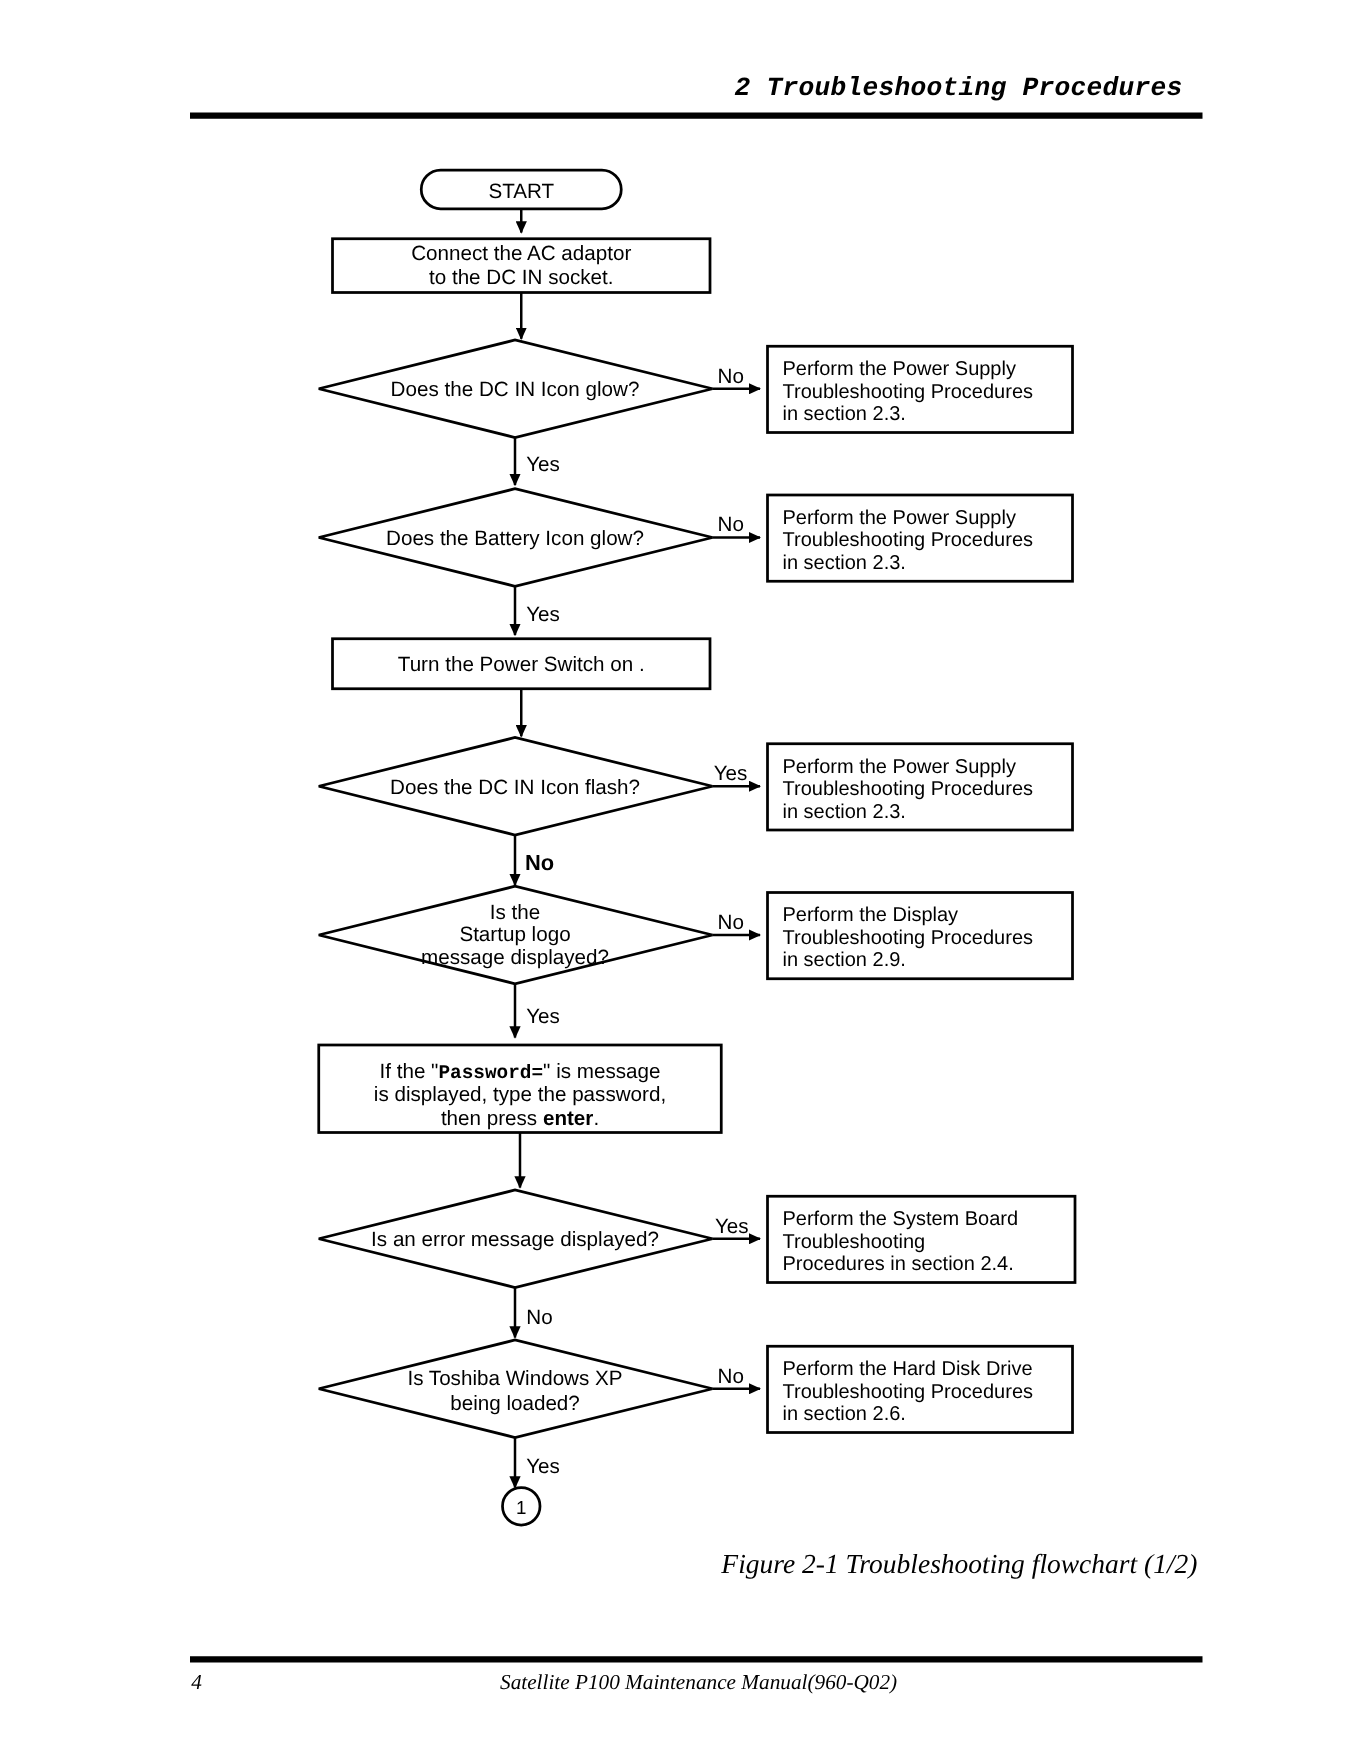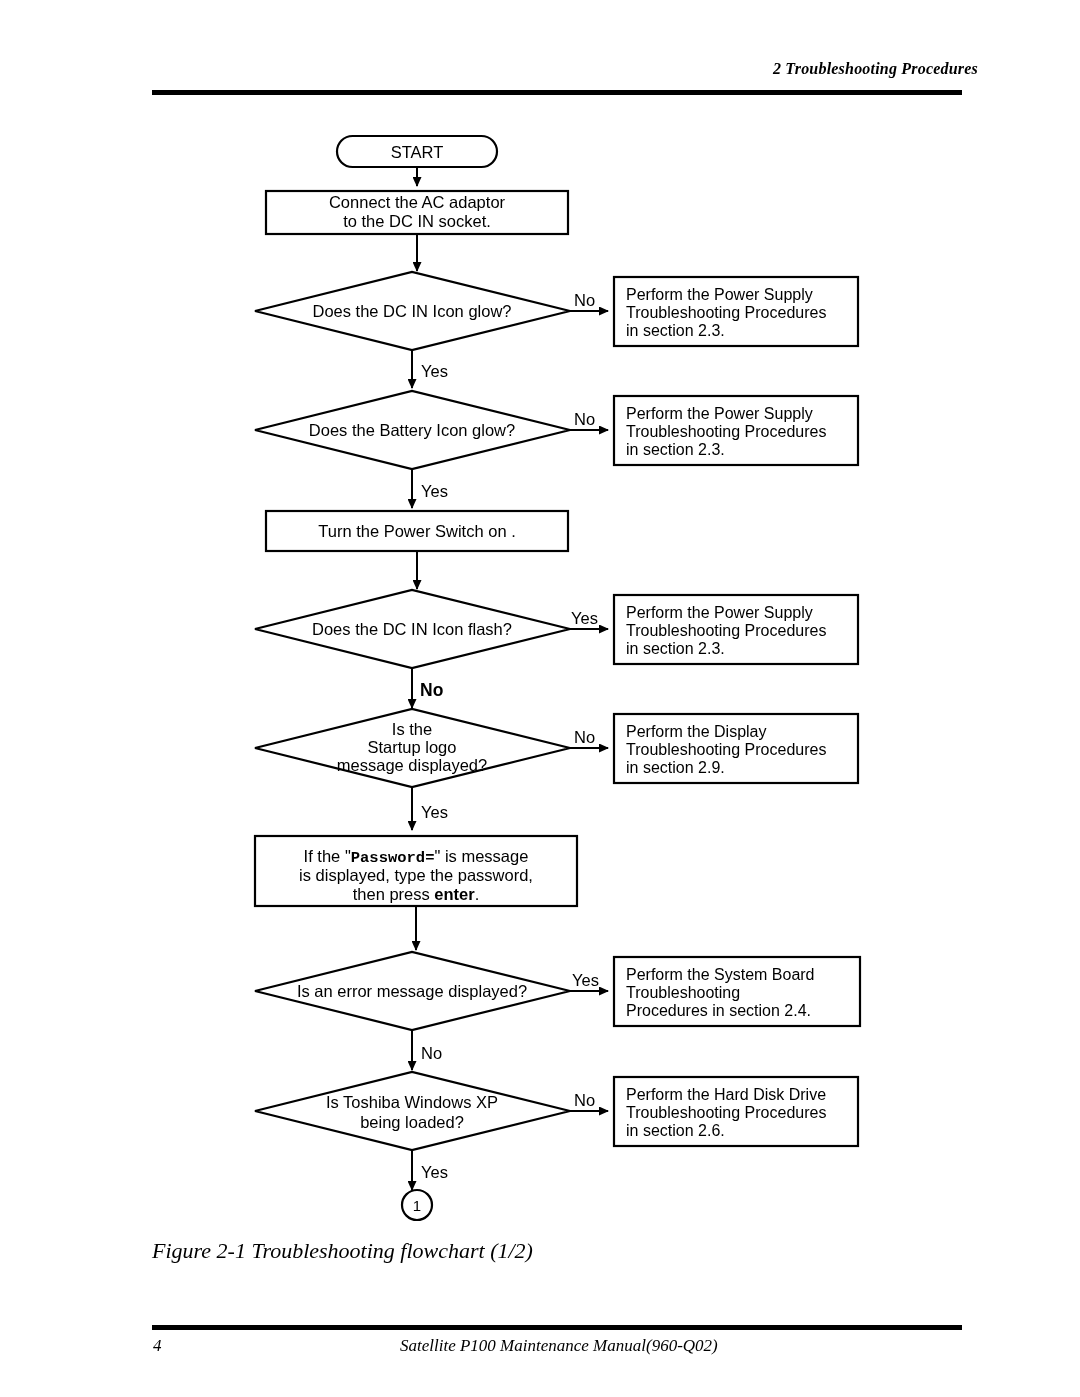--- a/index.html
+++ b/index.html
@@ -18,28 +18,28 @@
   .page {
     position: absolute;
     left: 0;
     top: 0;
     width: 1080px;
     height: 1397px;
   }
   
   .header-title {
     position: absolute;
-    left: 156px;
+    left: 124px;
     top: 60px;
     width: 822px;
     text-align: right;
-    font-family: Liberation Serif, serif;
-    font-style: italic;
-    font-weight: bold;
-    font-size: 16px;
+    font-family: Liberation Mono, monospace;
+    font-style: italic;
+    font-weight: bold;
+    font-size: 21px;
     letter-spacing: 0.2px;
     white-space: nowrap;
   }
   .rule {
     position: absolute;
     background: #000000;
   }
   .rule-top {
     left: 152px;
     top: 90px;
@@ -48,24 +48,24 @@
   }
   .rule-bottom {
     left: 152px;
     top: 1325px;
     width: 810px;
     height: 5px;
   }
   
   .figure-caption {
     position: absolute;
-    left: 152px;
+    left: 136px;
     top: 1238px;
     width: 822px;
-    text-align: left;
+    text-align: right;
     font-family: "Liberation Serif", serif;
     font-style: italic;
     font-size: 22px;
     white-space: nowrap;
   }
   
   .footer-page {
     position: absolute;
     left: 153px;
     top: 1336px;

